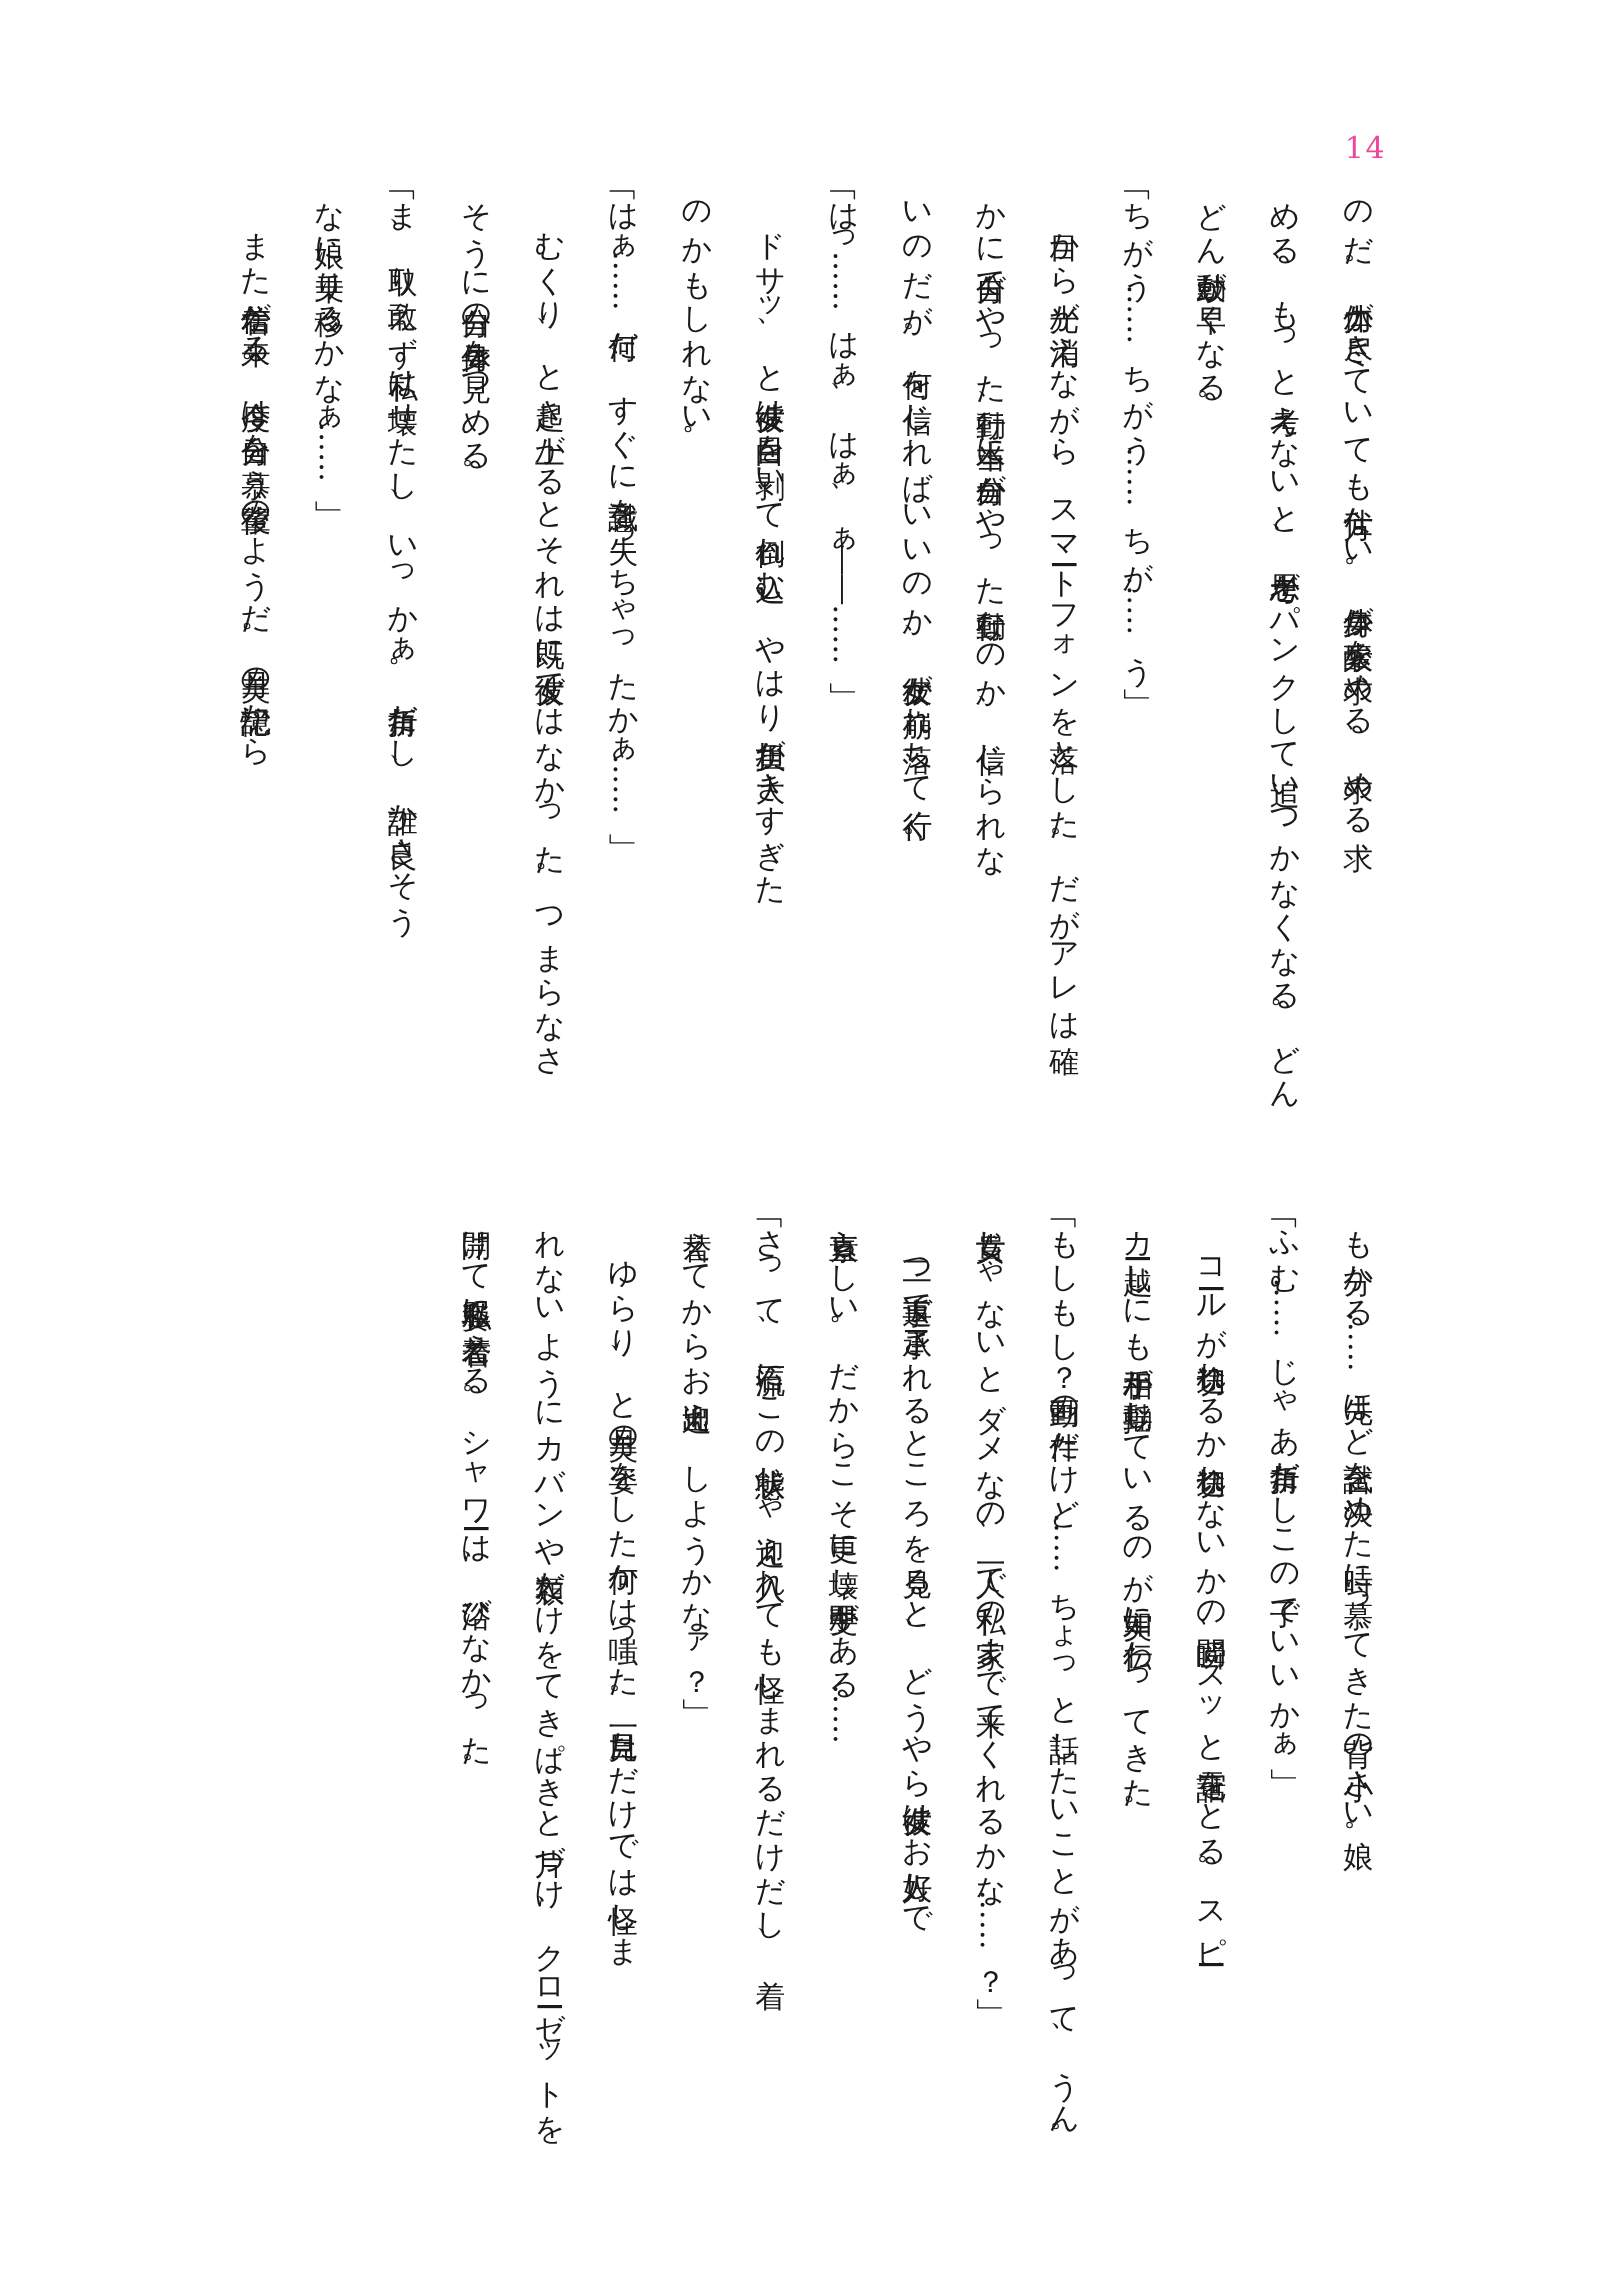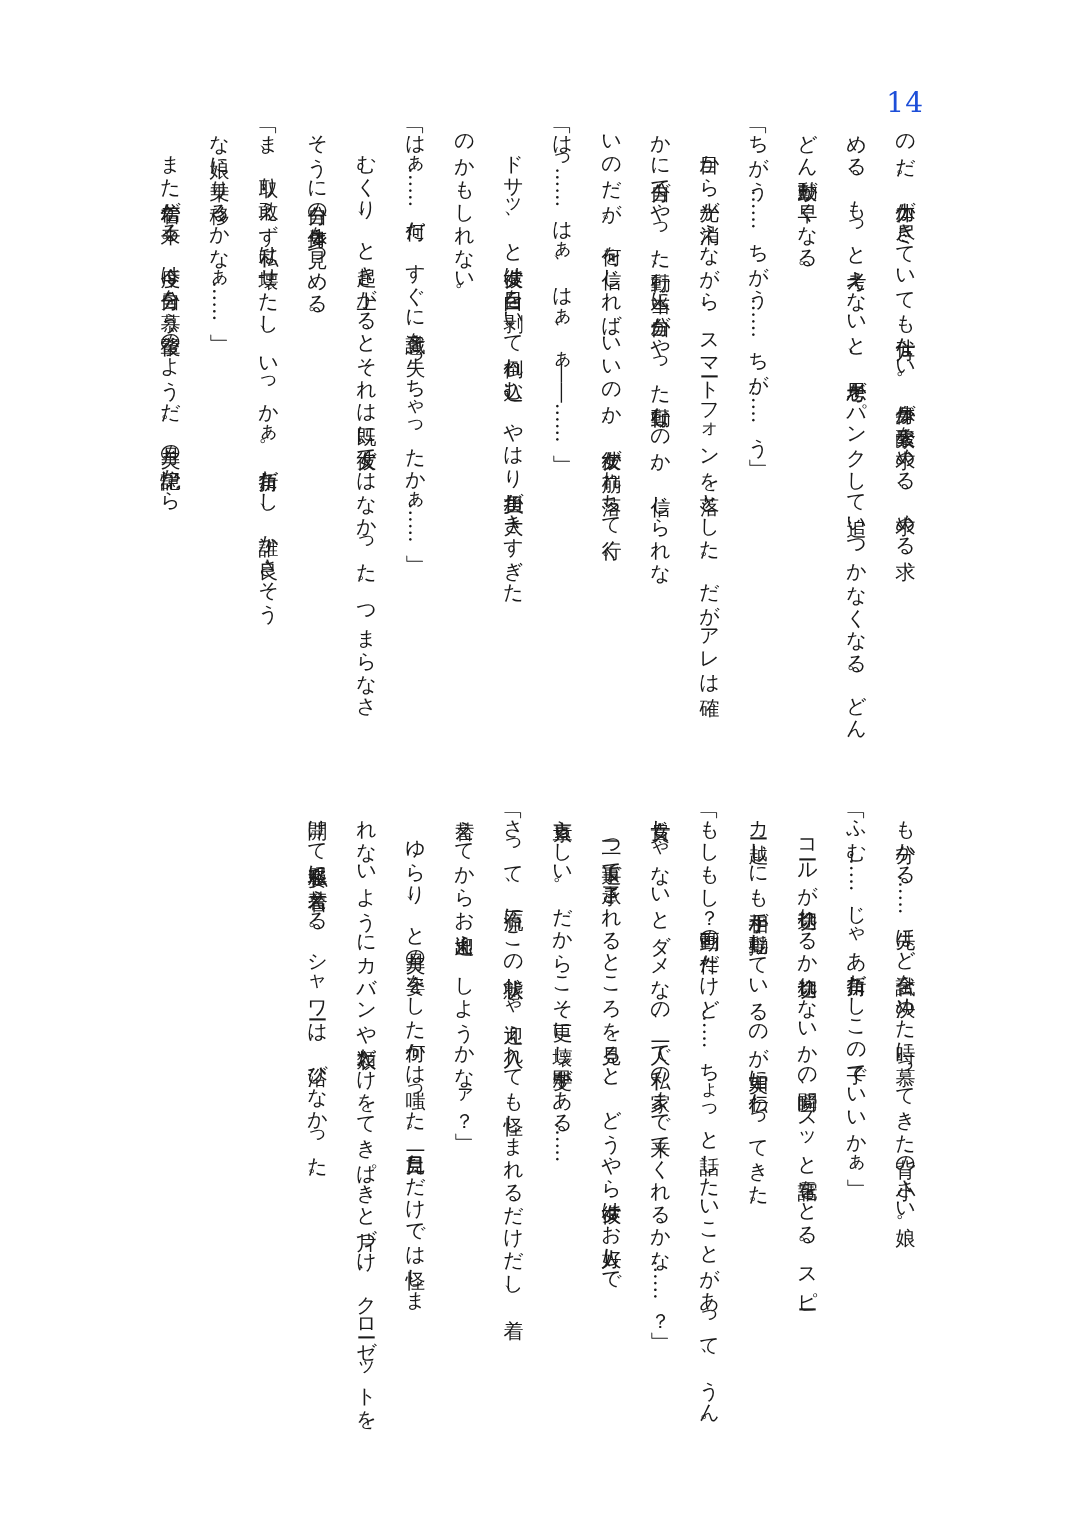--- a/index.html
+++ b/index.html
@@ -13,23 +13,23 @@
     height: 1518px;
     background: #ffffff;
     overflow: hidden;
     font-family: "DejaVu Serif", "Liberation Serif", serif;
     color: #1a1a1a;
   }
   .page-number {
     position: absolute;
     top: 86px;
     right: 151px;
-    font-size: 28px;
+    font-size: 20px;
     letter-spacing: 1px;
-    color: #1d4ed8;
+    color: #ec4899;
   }
   .text-block {
     position: absolute;
     writing-mode: vertical-rl;
     text-orientation: mixed;
     font-size: 20px;
     line-height: 49px; 
     letter-spacing: 0;
   }
   .text-block .vline {

